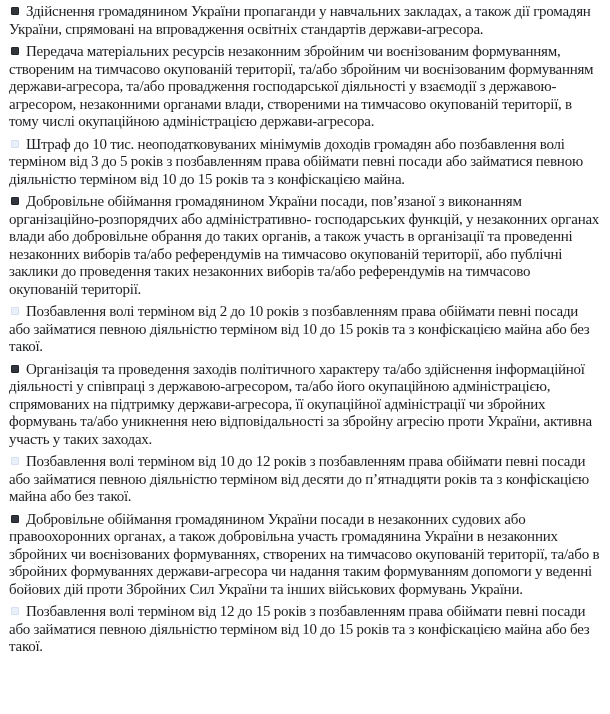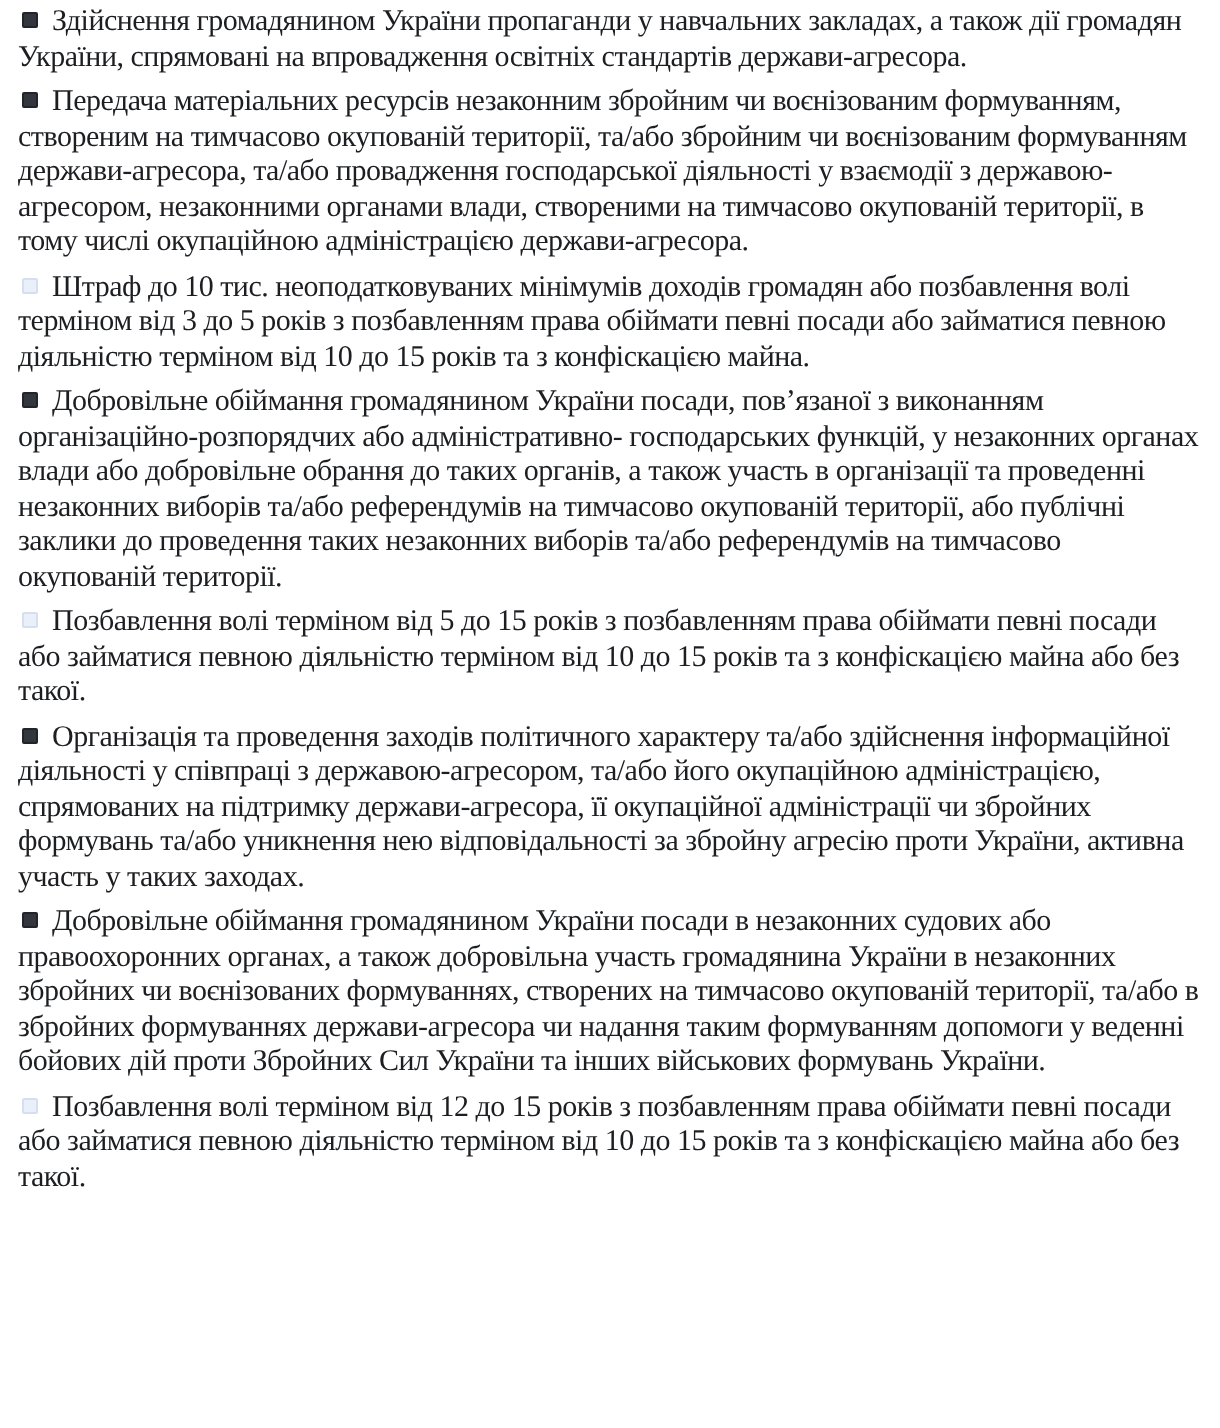--- a/index.html
+++ b/index.html
@@ -54,22 +54,23 @@
 
   <p class="para"><span class="bullet" data-variant="dark"></span><span>Здійснення громадянином України пропаганди у навчальних закладах, а також дії громадян України, спрямовані на впровадження освітніх стандартів держави-агресора.</span></p>
 
 
   <p class="para"><span class="bullet" data-variant="dark"></span><span>Передача матеріальних ресурсів незаконним збройним чи воєнізованим формуванням, створеним на тимчасово окупованій території, та/або збройним чи воєнізованим формуванням держави-агресора, та/або провадження господарської діяльності у взаємодії з державою-агресором, незаконними органами влади, створеними на тимчасово окупованій території, в тому числі окупаційною адміністрацією держави-агресора.</span></p>
 
   <p class="para"><span class="bullet" data-variant="light"></span><span>Штраф до 10 тис. неоподатковуваних мінімумів доходів громадян або позбавлення волі терміном від 3 до 5 років з позбавленням права обіймати певні посади або займатися певною діяльністю терміном від 10 до 15 років та з конфіскацією майна.</span></p>
 
   <p class="para"><span class="bullet" data-variant="dark"></span><span>Добровільне обіймання громадянином України посади, пов’язаної з виконанням організаційно-розпорядчих або адміністративно- господарських функцій, у незаконних органах влади або добровільне обрання до таких органів, а також участь в організації та проведенні незаконних виборів та/або референдумів на тимчасово окупованій території, або публічні заклики до проведення таких незаконних виборів та/або референдумів на тимчасово окупованій території.</span></p>
 
-  <p class="para"><span class="bullet" data-variant="light"></span><span>Позбавлення волі терміном від 5 до 15 років з позбавленням права обіймати певні посади або займатися певною діяльністю терміном від 10 до 15 років та з конфіскацією майна або без такої.</span></p>
+  <p class="para"><span class="bullet" data-variant="light"></span><span>Позбавлення волі терміном від 2 до 10 років з позбавленням права обіймати певні посади або займатися певною діяльністю терміном від 10 до 15 років та з конфіскацією майна або без такої.</span></p>
 
   <p class="para"><span class="bullet" data-variant="dark"></span><span>Організація та проведення заходів політичного характеру та/або здійснення інформаційної діяльності у співпраці з державою-агресором, та/або його окупаційною адміністрацією, спрямованих на підтримку держави-агресора, її окупаційної адміністрації чи збройних формувань та/або уникнення нею відповідальності за збройну агресію проти України, активна участь у таких заходах.</span></p>
 
+  <p class="para"><span class="bullet" data-variant="light"></span><span>Позбавлення волі терміном від 10 до 12 років з позбавленням права обіймати певні посади або займатися певною діяльністю терміном від десяти до п’ятнадцяти років та з конфіскацією майна або без такої.</span></p>
 
   <p class="para"><span class="bullet" data-variant="dark"></span><span>Добровільне обіймання громадянином України посади в незаконних судових або правоохоронних органах, а також добровільна участь громадянина України в незаконних збройних чи воєнізованих формуваннях, створених на тимчасово окупованій території, та/або в збройних формуваннях держави-агресора чи надання таким формуванням допомоги у веденні бойових дій проти Збройних Сил України та інших військових формувань України.</span></p>
 
   <p class="para"><span class="bullet" data-variant="light"></span><span>Позбавлення волі терміном від 12 до 15 років з позбавленням права обіймати певні посади або займатися певною діяльністю терміном від 10 до 15 років та з конфіскацією майна або без такої.</span></p>
 
 </div>
 
 </body></html>

